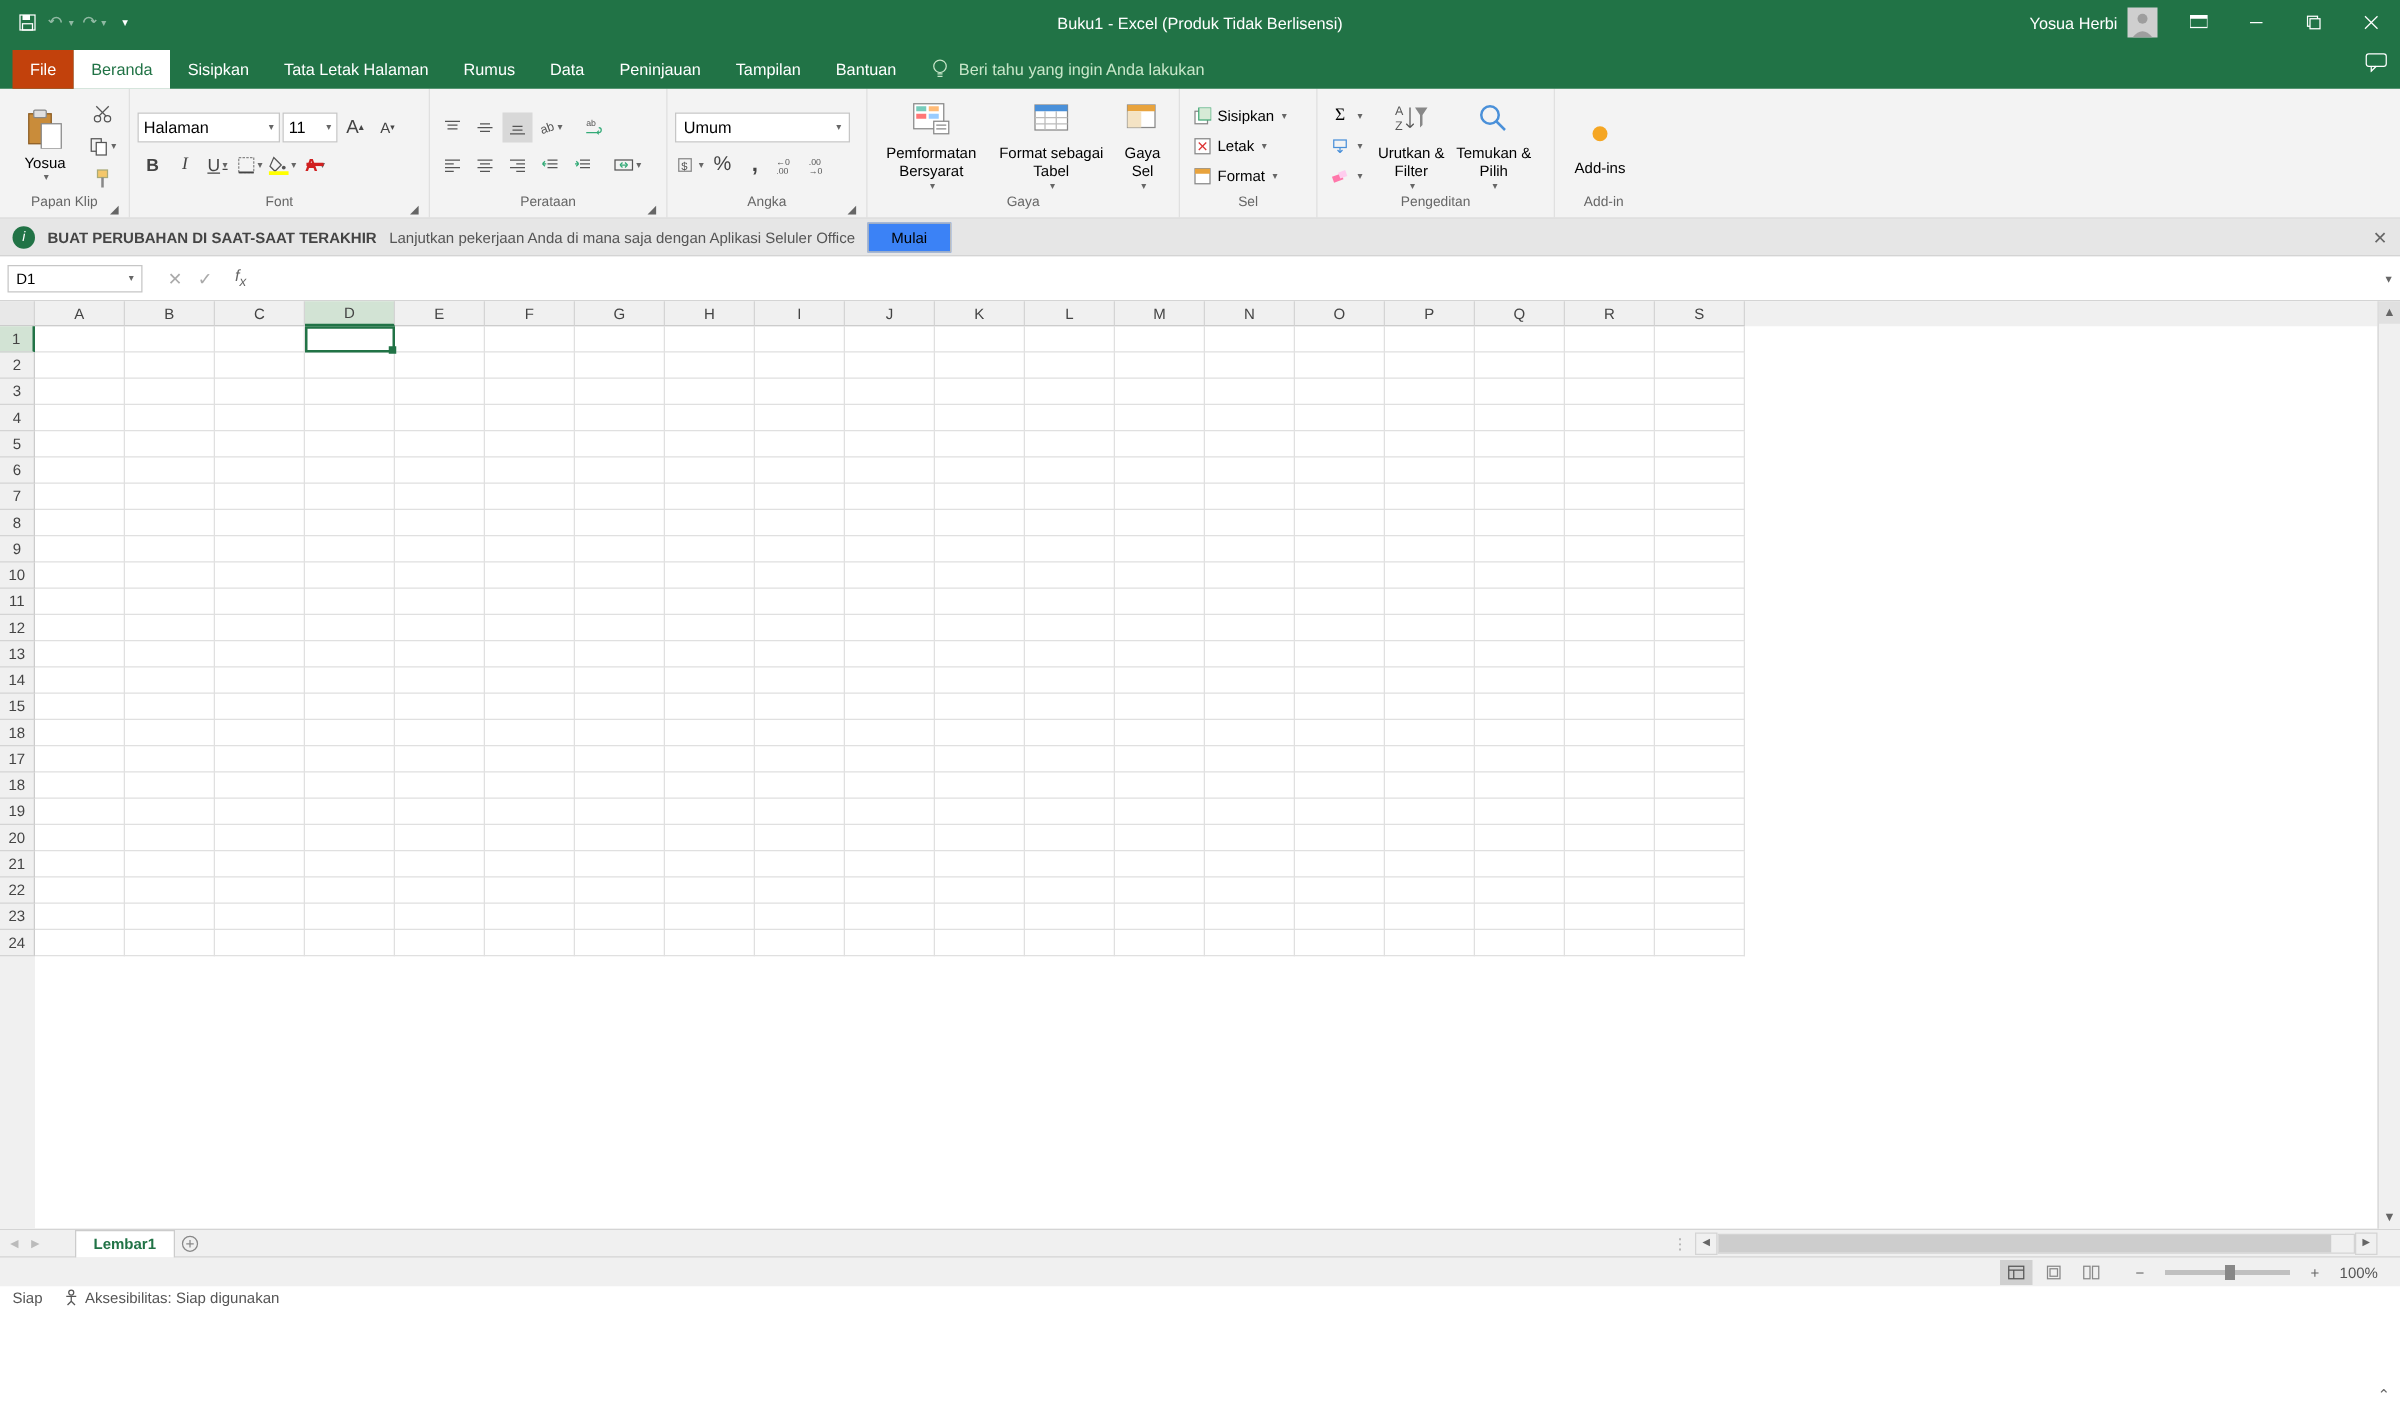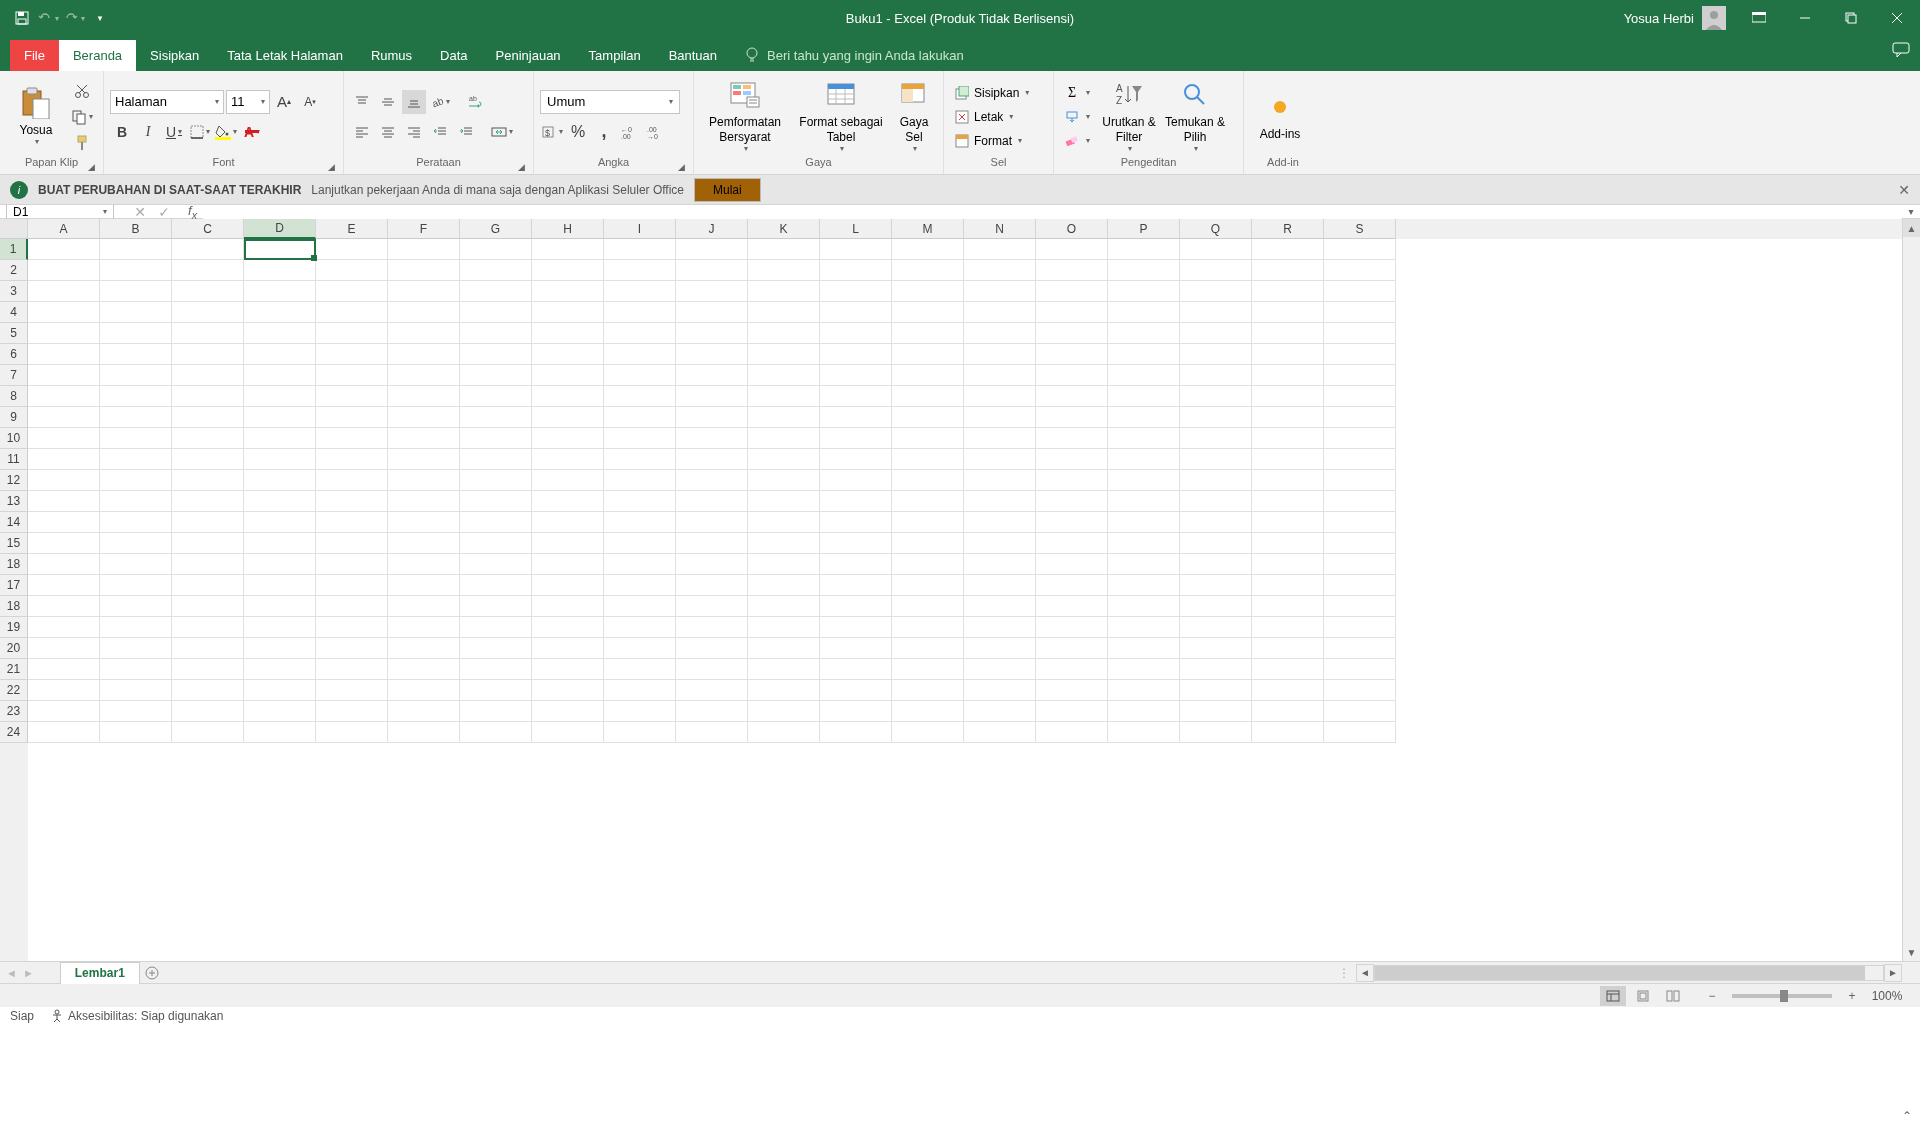--- a/index.html
+++ b/index.html
@@ -14,21 +14,21 @@
 .title-right { margin-left:auto; display:flex; align-items:center;justify-content:space-between; }
 .user-area { display:flex; align-items:center; gap:8px; padding-right:10px; }
 .user-name { font-size:13px; }
 .user-avatar { width:24px; height:24px; background:#cfcfcf; }
 .win-btns { display:flex; }
 .win-btn { width:46px; height:36px; display:flex; align-items:center; justify-content:center; cursor:pointer; }
 
 
 .tabs { height:35px; background:#217346; display:flex; align-items:flex-end; padding-left:10px; color:#fff; position:relative; }
 .tab { padding:8px 14px; cursor:pointer; font-size:13px; }
-.tab.file { background:#ef4444; }
+.tab.file { background:#c2410c; }
 .tab.active { background:#fff; color:#207245; }
 .tellme { display:flex; align-items:center; gap:8px; padding:8px 14px; color:#c8e6c9; font-size:13px; }
 .tabs-right { position:absolute; right:10px; top:6px; }
 
 
 .ribbon { height:104px; background:#f3f3f3; border-bottom:1px solid #d4d4d4; display:flex; }
 .group { border-right:1px solid #e0e0e0; display:flex; flex-direction:column; padding:0px 6px 0 6px; }
 .group-content { flex:1; display:flex; align-items:center; gap:4px; padding-top:6px; }
 .group-label { height:18px; text-align:center; font-size:11px; color:#666; position:relative; }
 .group-dlg { position:absolute; right:2px; bottom:2px; font-size:9px; color:#666; cursor:pointer; }
@@ -42,25 +42,25 @@
 .num-combo { width:140px; height:24px; border:1px solid #c6c6c6; background:#fff; padding:0 6px; font-size:13px; display:flex; align-items:center; justify-content:space-between; }
 .chev { font-size:8px; color:#666; }
 .menu-item { display:flex; align-items:center; gap:4px; height:24px; padding:0 4px; cursor:pointer; font-size:12px; white-space:nowrap; }
 .menu-item .mico { width:16px; height:16px; display:flex; align-items:center; justify-content:center; }
 
 
 .infobar { height:30px; background:#e6e6e6; border-bottom:1px solid #d4d4d4; display:flex; align-items:center; padding:0 10px; gap:10px; position:relative; }
 .info-i { width:18px; height:18px; border-radius:50%; background:#217346; color:#fff; display:flex; align-items:center; justify-content:center; font-size:11px; font-style:italic; }
 .info-bold { font-weight:bold; font-size:12px; color:#444; }
 .info-text { font-size:12px; color:#555; }
-.info-btn { background:#a16207; border:1px solid #bbb; padding:4px 18px; font-size:12px; cursor:pointer; }
+.info-btn { background:#3b82f6; border:1px solid #bbb; padding:4px 18px; font-size:12px; cursor:pointer; }
 .info-close { position:absolute; right:10px; cursor:pointer; color:#666; font-size:14px; }
 
 
-.fbar { height:14px; background:#fff; border-bottom:1px solid #d4d4d4; display:flex; align-items:center; }
+.fbar { height:36px; background:#fff; border-bottom:1px solid #d4d4d4; display:flex; align-items:center; }
 .namebox { width:108px; height:22px; margin-left:6px; border:1px solid #c6c6c6; display:flex; align-items:center; justify-content:space-between; padding:0 6px; font-size:12px; }
 .fbar-sep { width:8px; }
 .fbar-btns { display:flex; gap:0; padding:0 6px; color:#aaa; }
 .fbar-btn { width:24px; text-align:center; cursor:pointer; font-size:14px; }
 .fx { font-style:italic; color:#666; font-size:13px; padding:0 6px; }
 .formula-input { flex:1; height:22px; border:none; font-size:12px; padding:0 6px; outline:none; }
 .fbar-expand { width:18px; text-align:center; color:#666; cursor:pointer; font-size:10px; }
 
 
 .grid-area { position:relative; height:742px; display:flex; }

